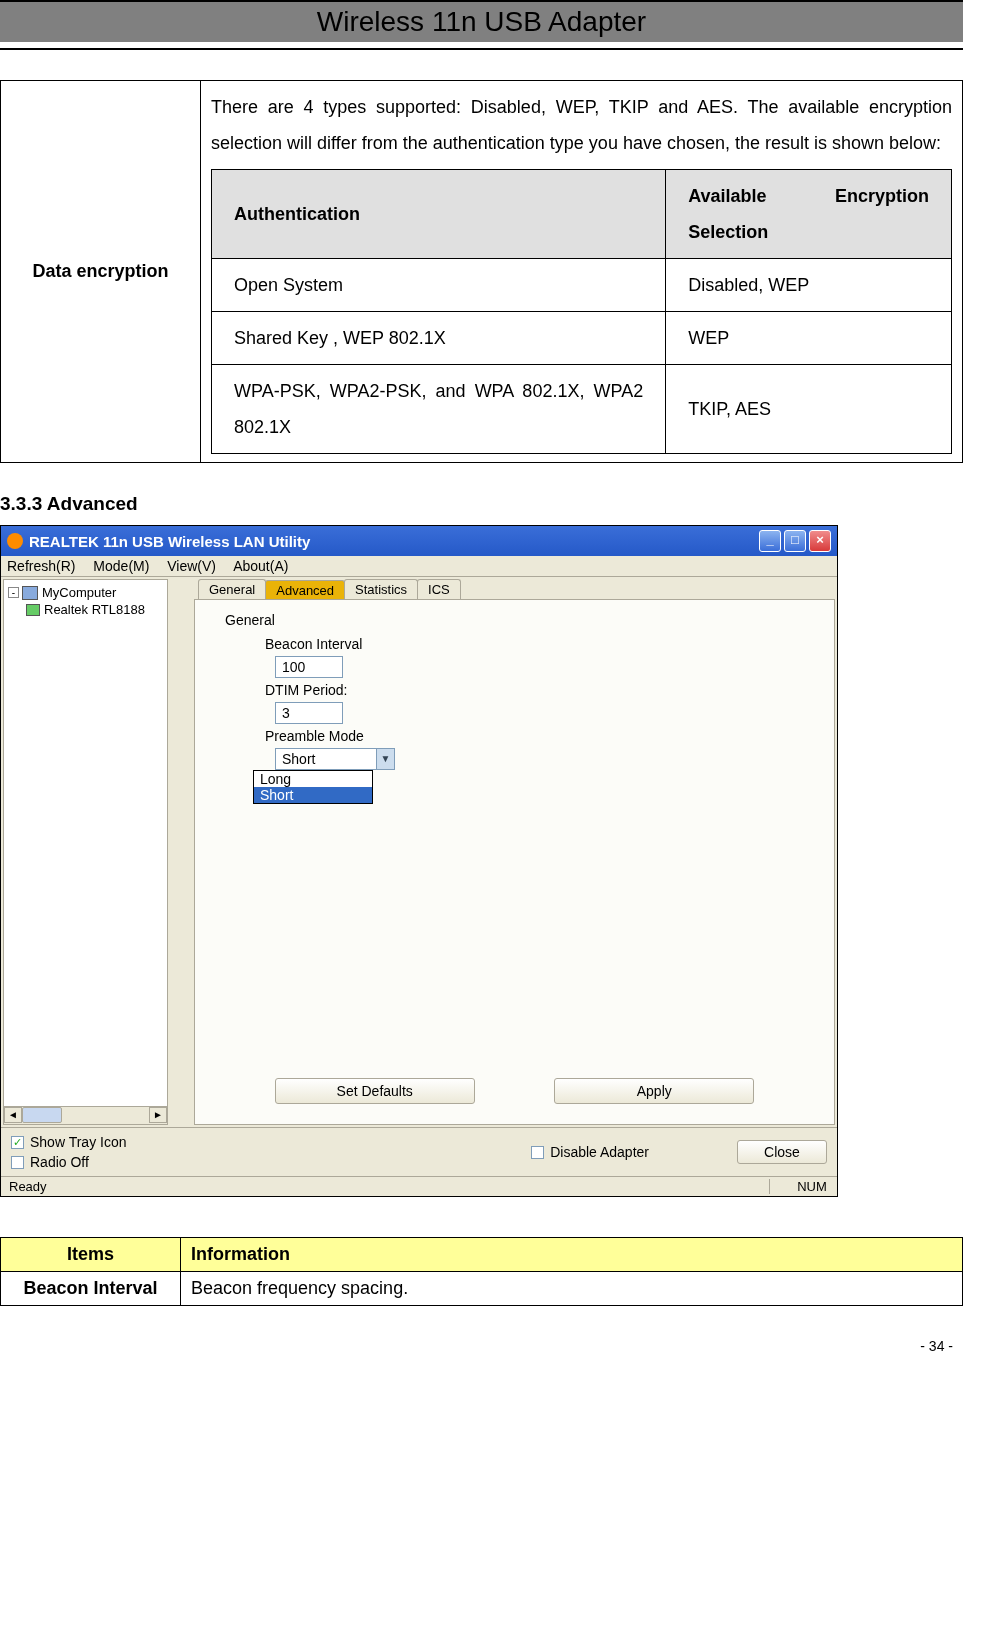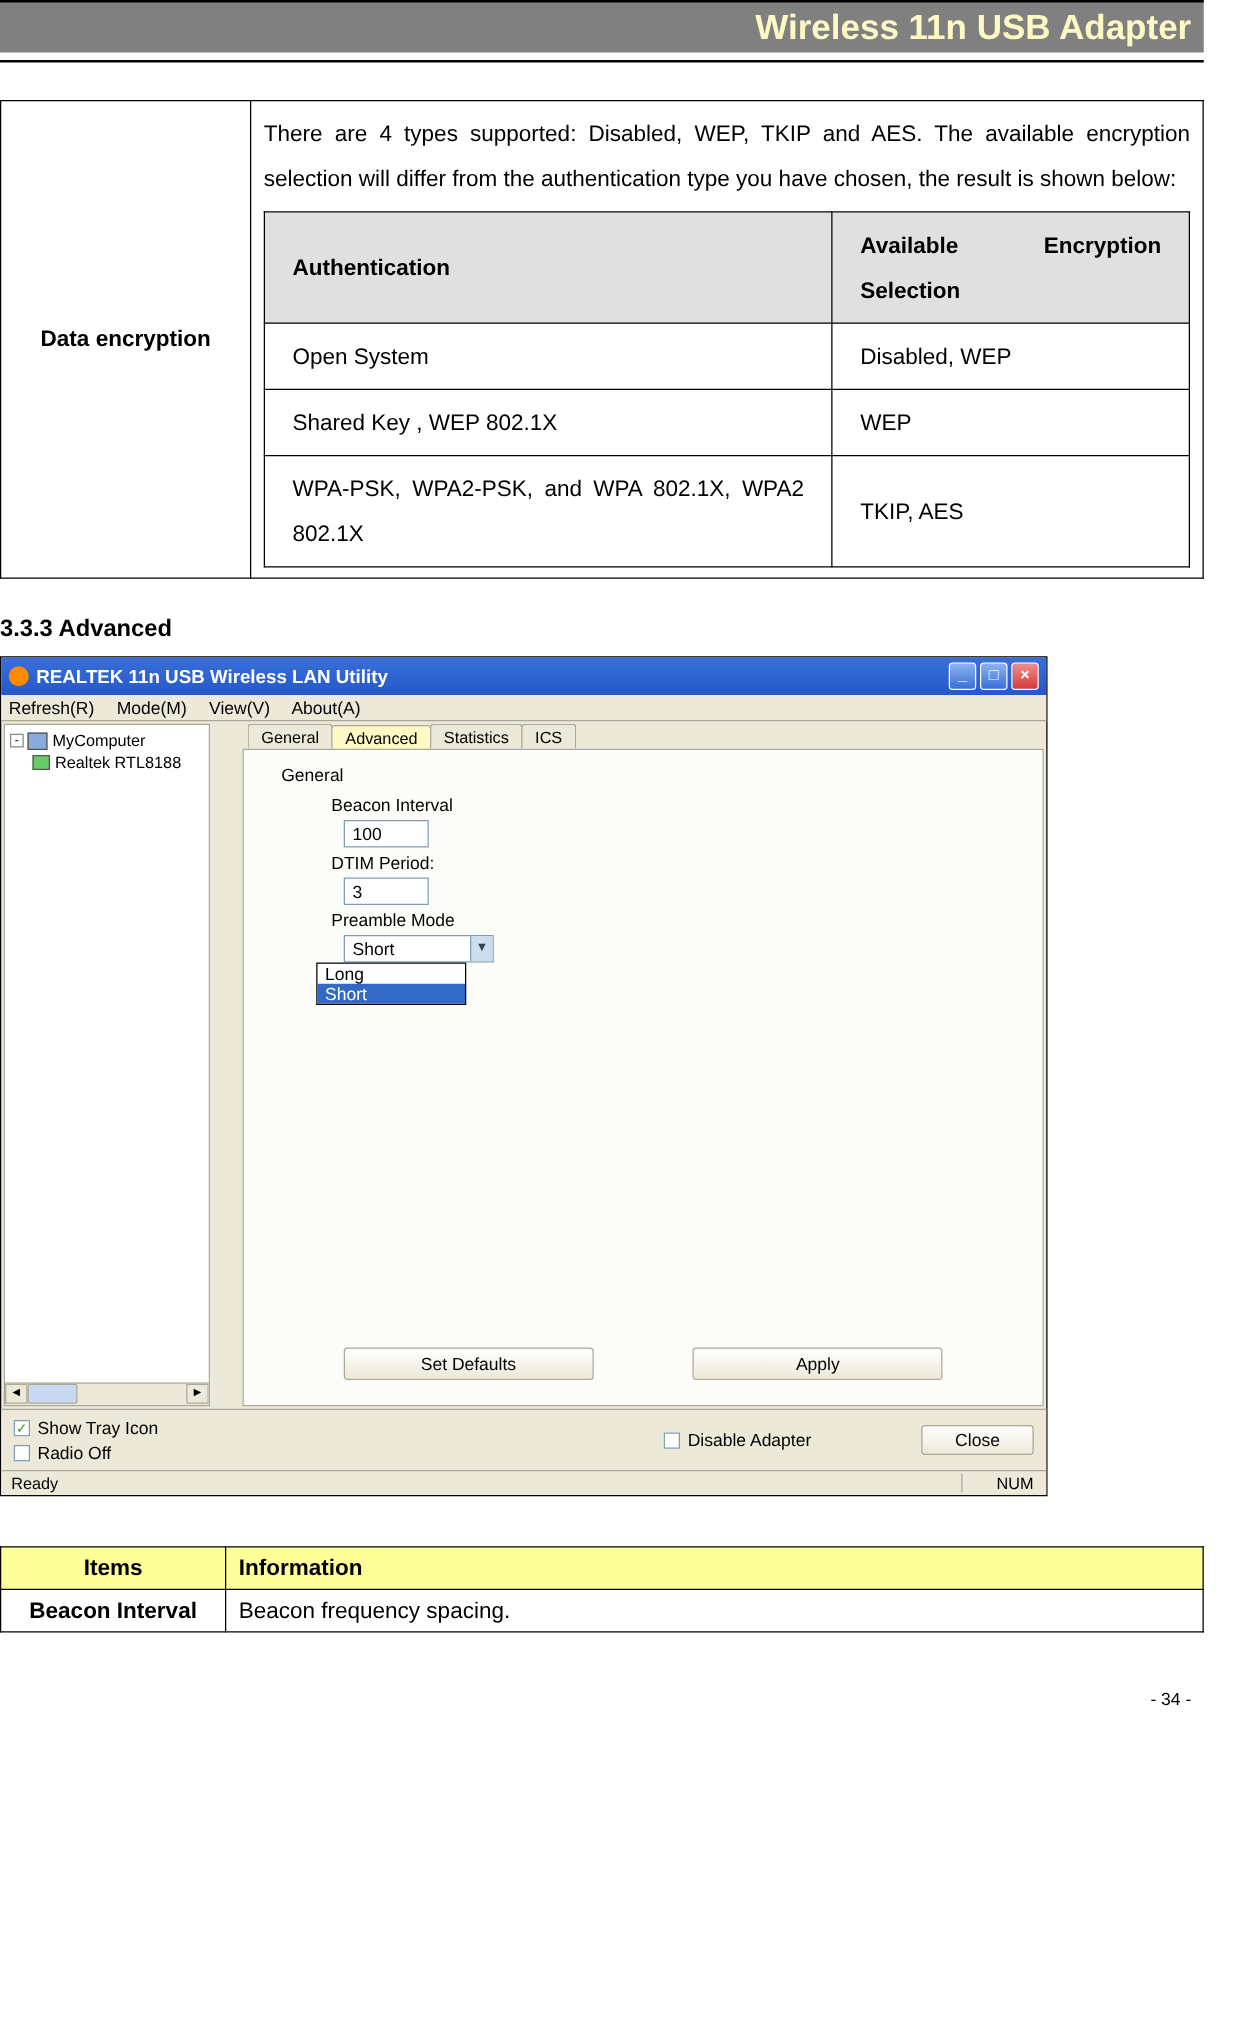--- a/index.html
+++ b/index.html
@@ -10,24 +10,24 @@
     margin: 0;
     padding: 0;
     width: 1003px;
     background: #fff;
   }
   .page {
     padding: 0 40px 40px 0;
   }
   .header-bar {
     background: #808080;
-    color: #fef9c3;
+    color: #000000;
     font-size: 28px;
-    font-weight: bold;
-    text-align: right;
+    font-weight: normal;
+    text-align: center;
     padding: 4px 10px;
     margin-bottom: 6px;
     border-top: 2px solid #000;
   }
   .header-line {
     border-top: 2px solid #000;
     margin-bottom: 30px;
   }
   
   .enc-table {
@@ -211,21 +211,21 @@
   }
   .tab {
     background: #ece9d8;
     border: 1px solid #aca899;
     border-bottom: none;
     padding: 2px 10px;
     margin-right: -1px;
     border-radius: 3px 3px 0 0;
   }
   .tab.active {
-    background: #fef9c3;
+    background: #eab308;
     position: relative;
     top: 1px;
   }
   .tab-content {
     flex: 1;
     background: #fcfcf8;
     border: 1px solid #aca899;
     padding: 12px 30px;
     position: relative;
   }
@@ -351,21 +351,21 @@
     border-top: 1px solid #aca899;
     padding: 2px 8px;
     font-size: 13px;
   }
   .status-left { flex: 1; }
   .status-right { width: 60px; text-align: center; border-left: 1px solid #aca899; padding-left: 25px; }
   
   .items-table {
     border-collapse: collapse;
     width: 100%;
-    margin-bottom: 45px;
+    margin-bottom: 32px;
     border-radius: 20px;
   }
   .items-table td {
     border: 1px solid #000;
     padding: 6px 10px;
   }
   .items-header {
     background: #ffff99;
     font-weight: bold;
   }

